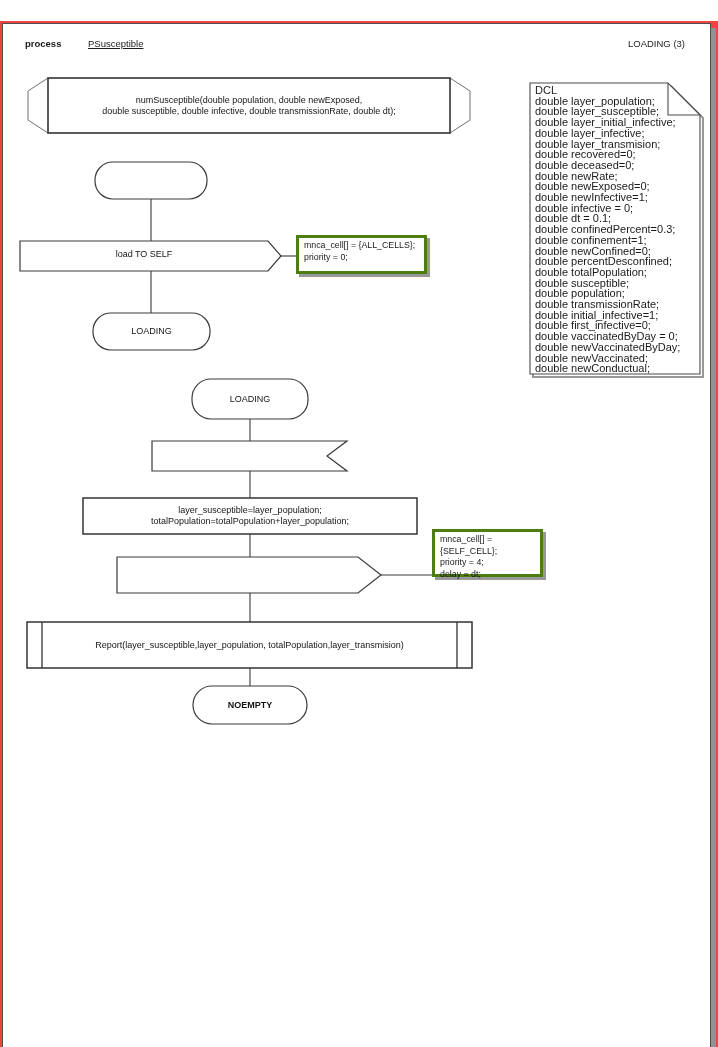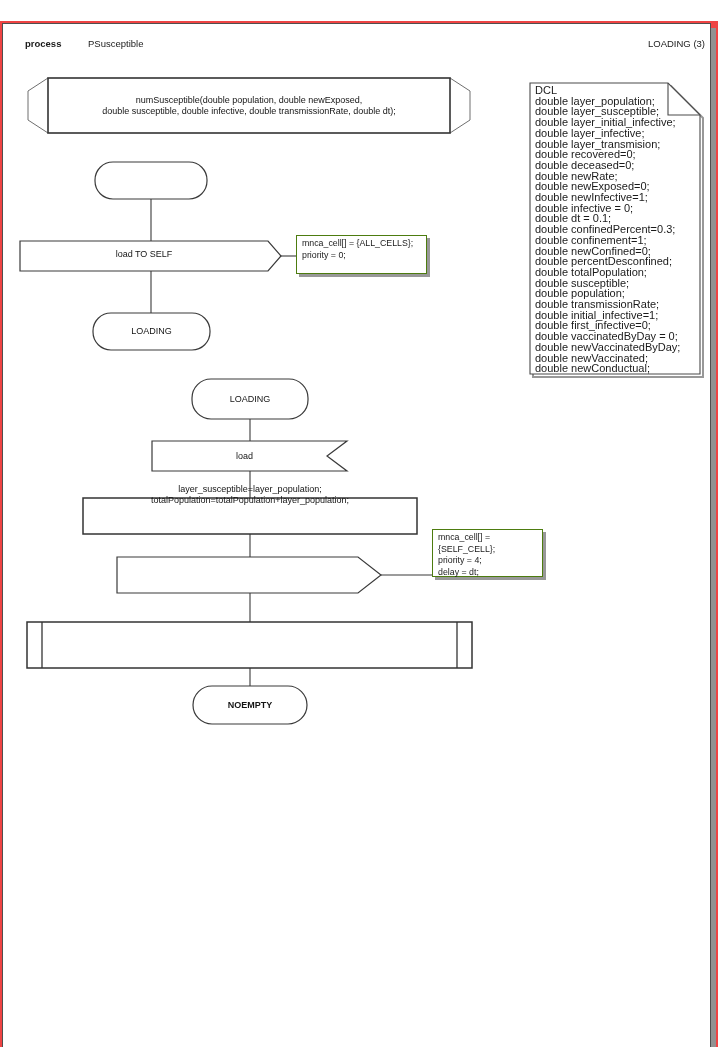--- a/index.html
+++ b/index.html
@@ -14,26 +14,26 @@
     box-shadow:5px 5px 0 #929292;
   }
 
   svg.shapes { position:absolute; left:0; top:0; }
 
   .txt { position:absolute; font-size:9px; line-height:11px; color:#141414; white-space:pre-line; }
   .center { display:flex; align-items:center; justify-content:center; text-align:center; }
 
   .hdr { position:absolute; top:17px; font-size:9.5px; line-height:11px; }
   .hdr-kind { left:25px; font-weight:bold; }
-  .hdr-name { left:88px; }
-  .hdr-page { left:542px; width:163px; text-align:right; }
+  .hdr-name { left:88px;text-decoration:underline; }
+  .hdr-page { left:522px; width:163px; text-align:right; }
 
   .comment-box {
     position:absolute; background:#ffffff;
-    border:1px solid #4d7c0f; box-shadow:3px 3px 0 #989898;
+    border:3px solid #4d7c0f; box-shadow:3px 3px 0 #989898;
     font-size:8.8px; line-height:11.5px; padding:2px 5px;
     white-space:pre-line;
   }
 
   .dcl-text {
     position:absolute; left:535px; top:64px; width:162px;
     font-size:11px; line-height:10.7px; white-space:pre-line;
   }
 </style>
 </head>
@@ -101,30 +101,30 @@
 
   <div class="txt center" style="left:20px;top:220px;width:248px;height:26px;">load TO SELF</div>
 
   <div class="comment-box" style="left:296px;top:214px;width:131px;height:39px;">mnca_cell[] = {ALL_CELLS};
 priority = 0;</div>
 
   <div class="txt center" style="left:93px;top:292px;width:117px;height:37px;">LOADING</div>
 
   <div class="txt center" style="left:192px;top:358px;width:116px;height:40px;">LOADING</div>
 
-  <div class="txt center" style="left:152px;top:420px;width:185px;height:30px;">load</div>
 
-  <div class="txt center" style="left:83px;top:456px;width:334px;height:36px;">layer_susceptible=layer_population;
+  <div class="txt center" style="left:83px;top:477px;width:334px;height:36px;">layer_susceptible=layer_population;
 totalPopulation=totalPopulation+layer_population;</div>
 
 
   <div class="comment-box" style="left:432px;top:508px;width:111px;height:48px;">mnca_cell[] = {SELF_CELL};
 priority = 4;
 delay = dt;</div>
 
+  <div class="txt center" style="left:42px;top:601px;width:415px;height:46px;">Report(layer_susceptible,layer_population, totalPopulation,layer_transmision)</div>
 
   <div class="txt center" style="left:193px;top:665px;width:114px;height:38px;font-weight:bold;">NOEMPTY</div>
 
   <div class="dcl-text">DCL
 double layer_population;
 double layer_susceptible;
 double layer_initial_infective;
 double layer_infective;
 double layer_transmision;
 double recovered=0;

